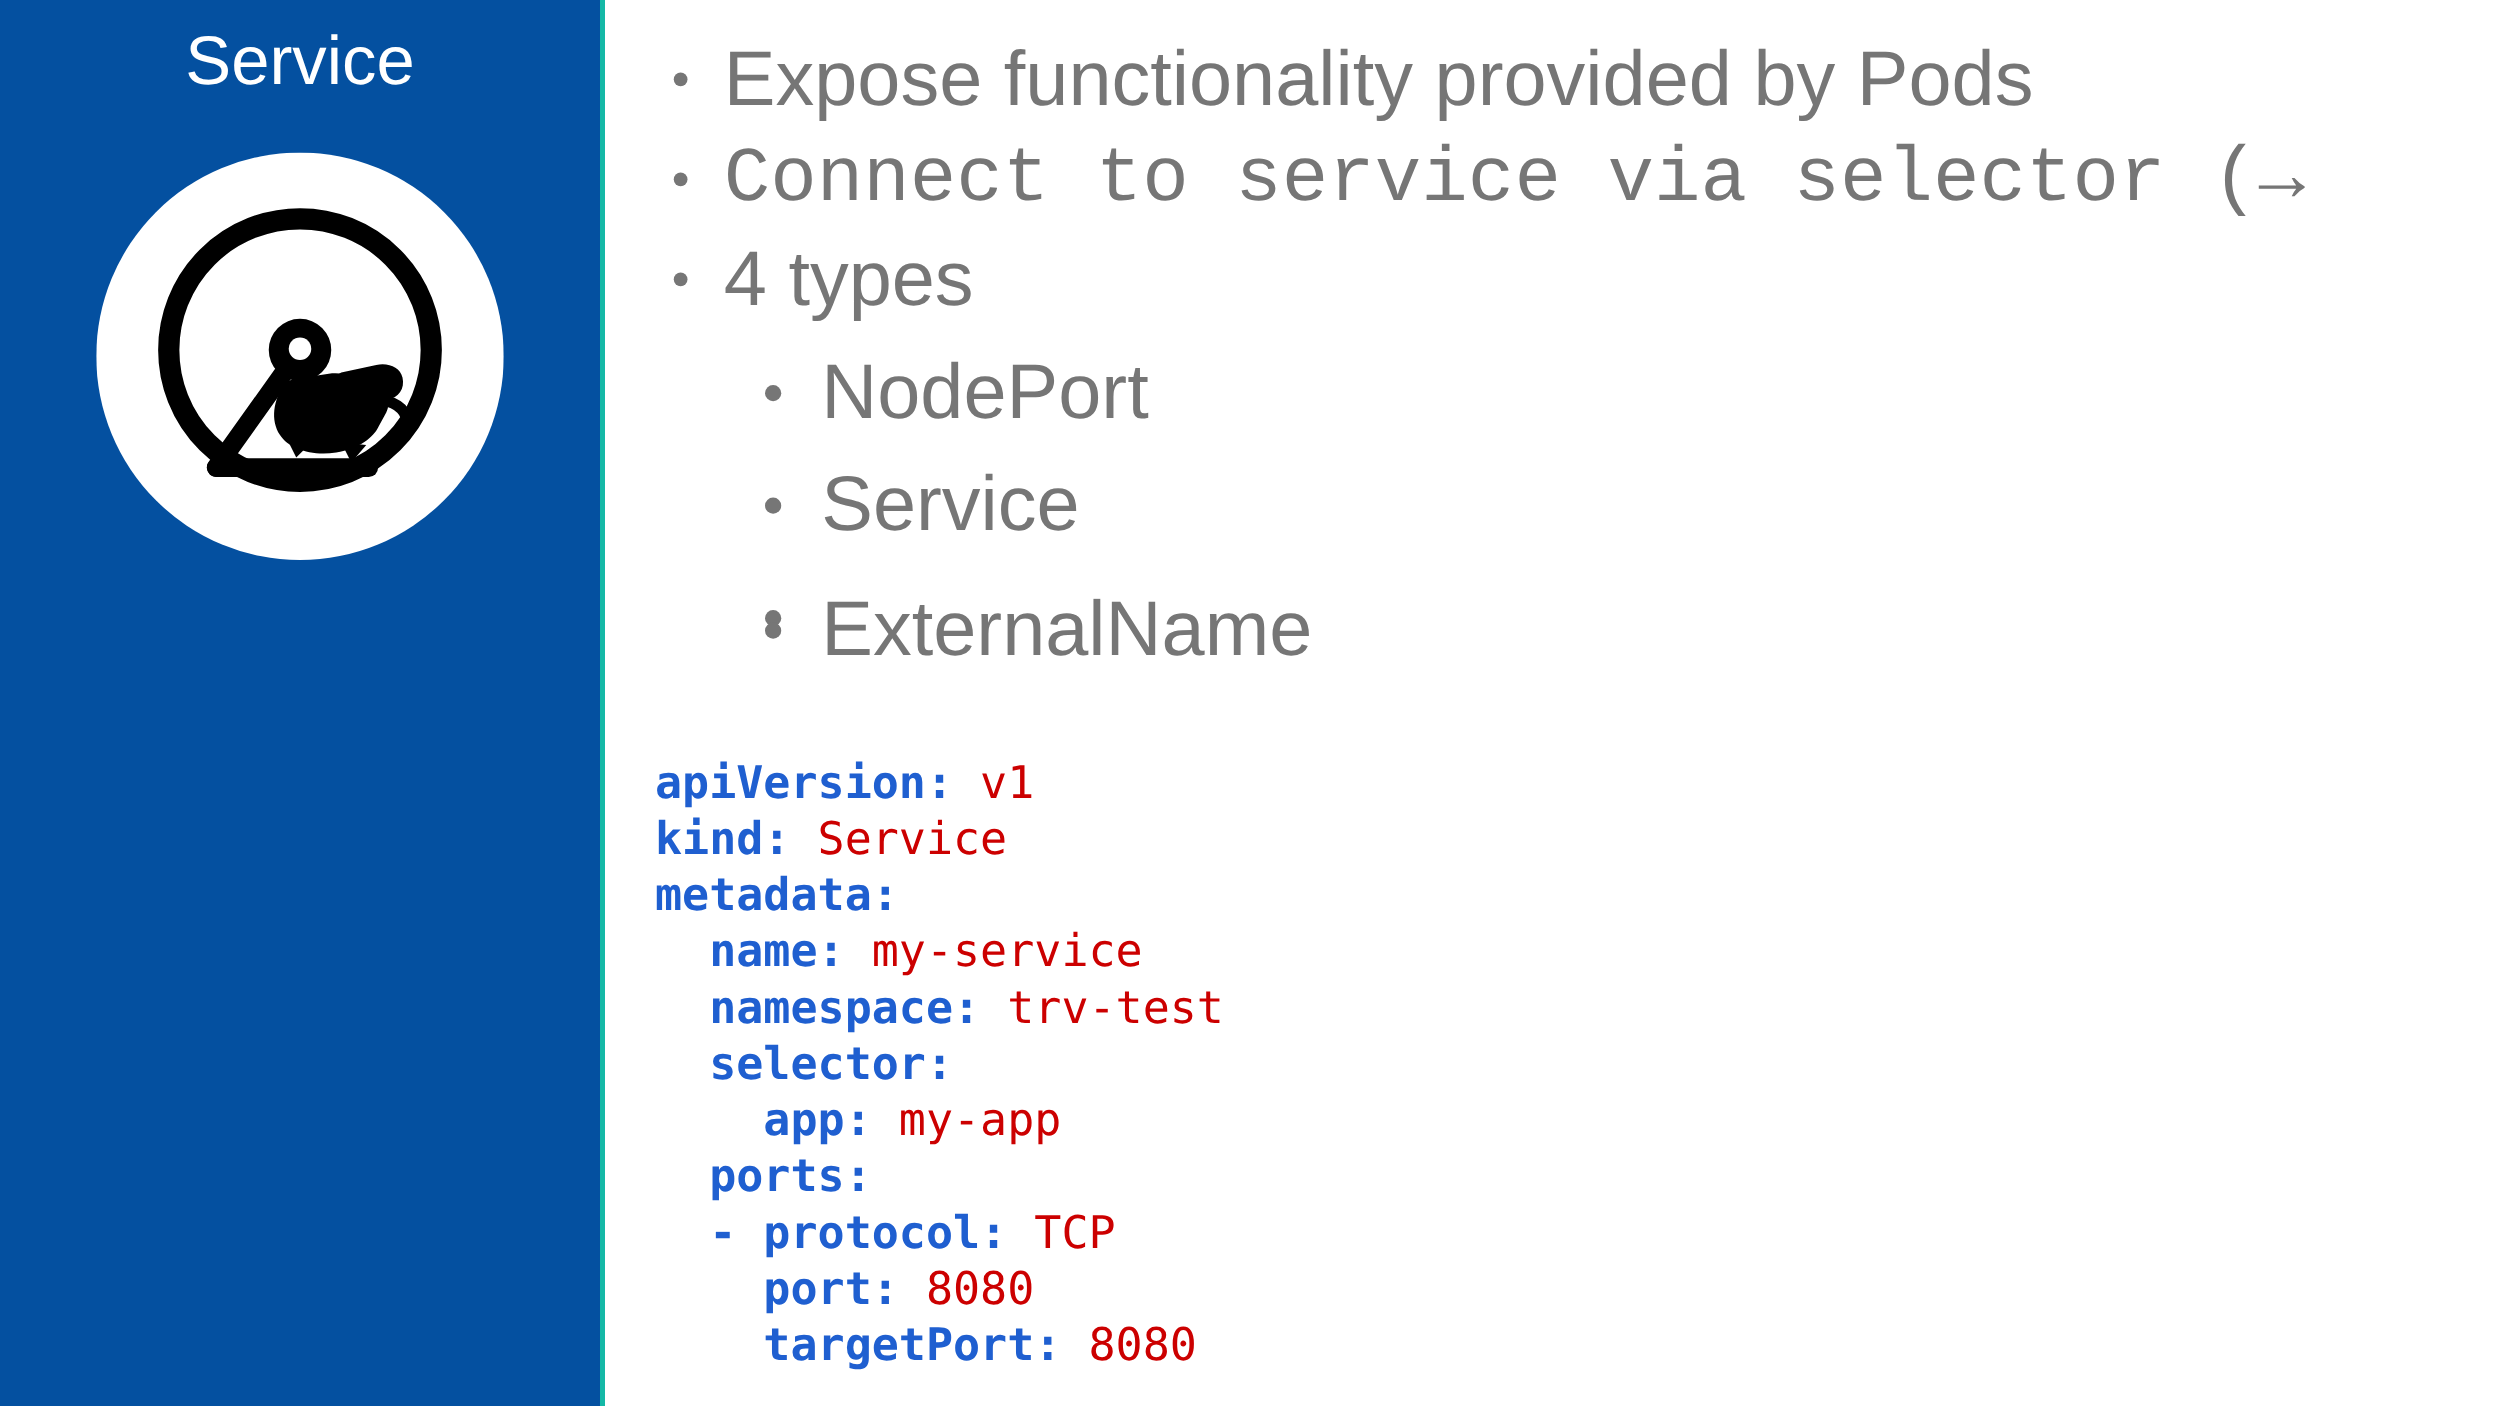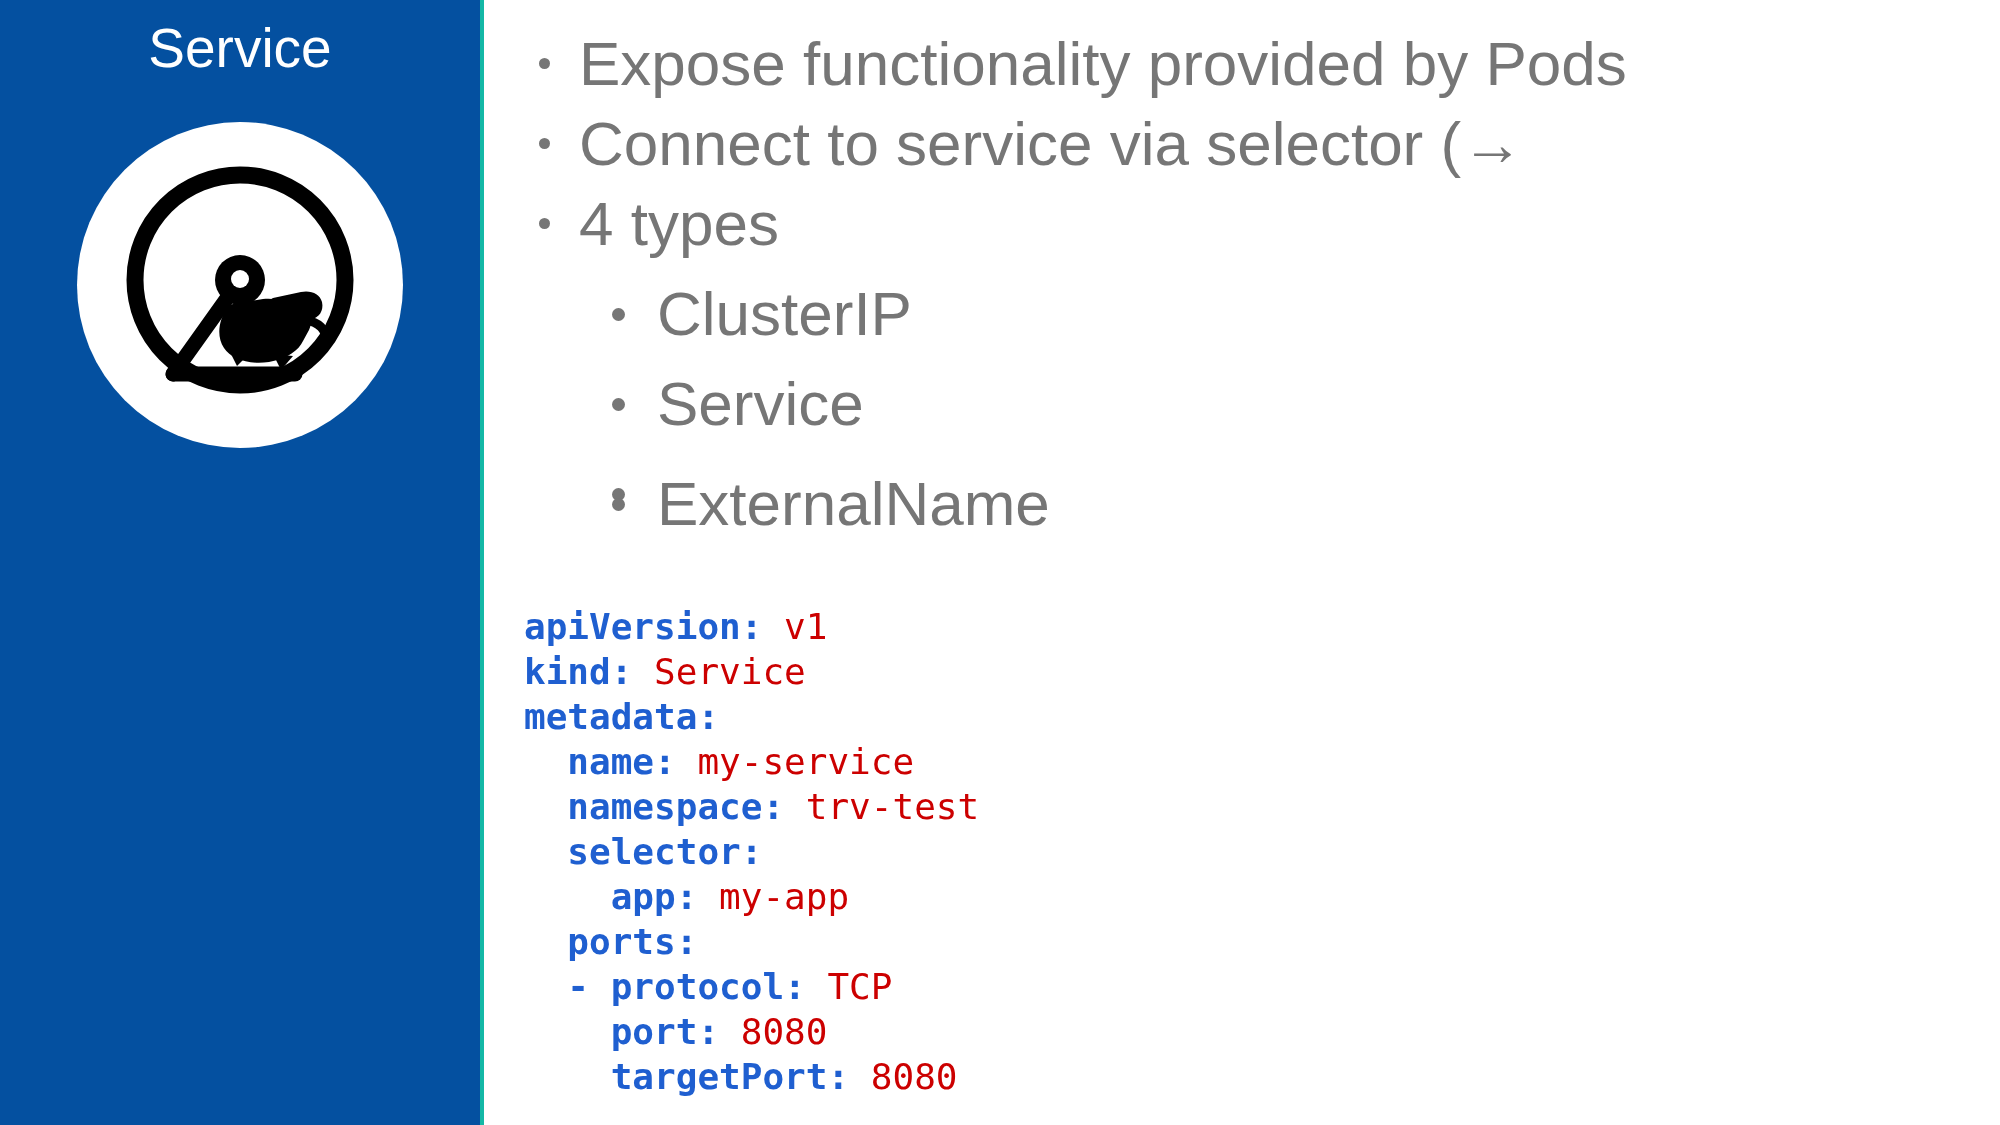--- a/index.html
+++ b/index.html
@@ -182,36 +182,36 @@
 
   <div id="content">
 
     <ul class="bullets" id="bullet-area">
 
       <li class="b1" style="color: rgb(118, 118, 118);">
         <span class="dot" style="background: rgb(118, 118, 118);"></span>
         <span>Expose functionality provided by Pods</span>
       </li>
 
+      <li class="b1" style="color: rgb(118, 118, 118); font-family: Liberation Mono, monospace;">
+        <span class="dot" style="background: rgb(118, 118, 118);"></span>
+        <span>Connect to service via selector (→</span>
+      </li>
+
+
       <li class="b1" style="color: rgb(118, 118, 118);">
         <span class="dot" style="background: rgb(118, 118, 118);"></span>
-        <span>Connect to service via selector (→</span>
-      </li>
-
-
-      <li class="b1" style="color: rgb(118, 118, 118);">
-        <span class="dot" style="background: rgb(118, 118, 118);"></span>
         <span>4 types</span>
       </li>
 
       <li class="sub-gap"></li>
 
       <li class="b2" style="color: rgb(118, 118, 118);">
         <span class="dot" style="background: rgb(118, 118, 118);"></span>
-        <span>ClusterIP</span>
+        <span>NodePort</span>
       </li>
 
       <li class="sub-gap"></li>
 
       <li class="b2" style="color: rgb(118, 118, 118);">
         <span class="dot" style="background: rgb(118, 118, 118);"></span>
         <span>Service</span>
       </li>
 
       <li class="sub-gap"></li>

